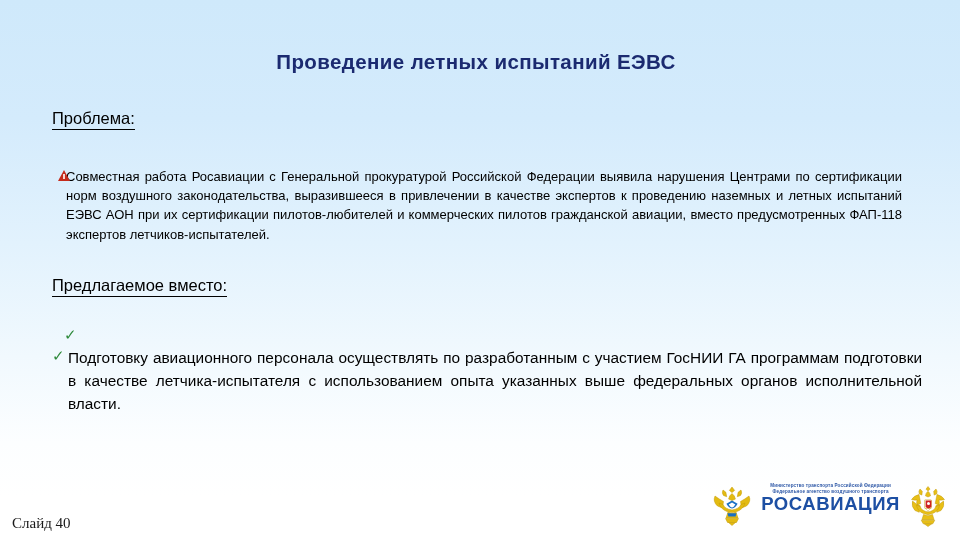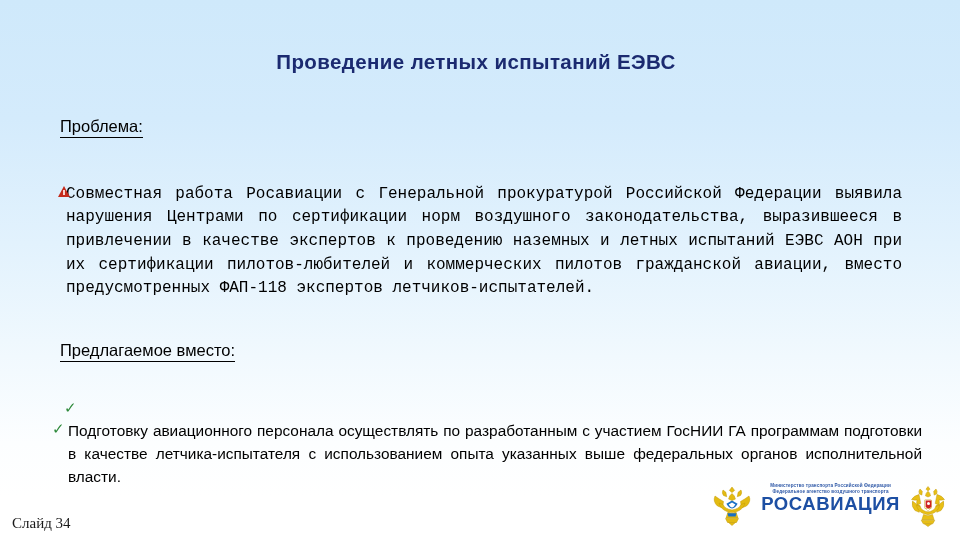--- a/index.html
+++ b/index.html
@@ -55,34 +55,33 @@
   .heading {
     font-size: 16.5px;
     color: #000000;
     margin: 0 0 13px 0;
     display: inline-block;
     border-bottom: 1.4px solid #000;
     padding-bottom: 0px;
     line-height: 1.2;
   }
 
-  .heading-wrap { margin: 16px; }
+  .heading-wrap { margin: 8px; }
 
   .para-problem {
     position: relative;
     margin: 0 12px 0 0;
     padding-left: 22px;
-    font-size: 16px;
+    font-size: 13px;
     color: #000;
     line-height: 1.48;
     text-align: justify;
     text-justify: inter-word;
     width: 858px;
     box-sizing: border-box;
-    font-family: Liberation Mono, monospace;
   }
 
   .warn-icon {
     position: absolute;
     left: 14px;
     top: 3px;
     width: 0;
     height: 0;
     border-left: 6.5px solid transparent;
     border-right: 6.5px solid transparent;
@@ -219,21 +218,21 @@
     </div>
 
     <div style="height:21px"></div>
     <div class="bullet-para">
       <span class="check-icon check-abs2">✓</span>
       <span>Подготовку авиационного персонала осуществлять по разработанным с участием ГосНИИ ГА программам подготовки в качестве летчика-испытателя с  использованием опыта указанных выше федеральных органов исполнительной власти.</span>
     </div>
 
   </div>
 
-  <div class="slide-number">Слайд  34</div>
+  <div class="slide-number">Слайд  40</div>
 
   <div class="logo-block">
 
     <span>
       <svg class="emblem" width="46" height="44" viewBox="0 0 46 44" aria-hidden="true">
         <g fill="#e3bb12" stroke="#c49a06" stroke-width="0.5">
           <path d="M23 3 l2.6 3.4 -2.6 2.2 -2.6-2.2z"></path>
           <path d="M14 6 q-1.5 3 0.5 5.5 l3.2 1.2 -0.8-4.4z"></path>
           <path d="M32 6 q1.5 3 -0.5 5.5 l-3.2 1.2 0.8-4.4z"></path>
           <path d="M23 9.5 q-3 2.2 -3.4 5.6 l3.4 1.4 3.4-1.4 q-0.4-3.4 -3.4-5.6z"></path>

